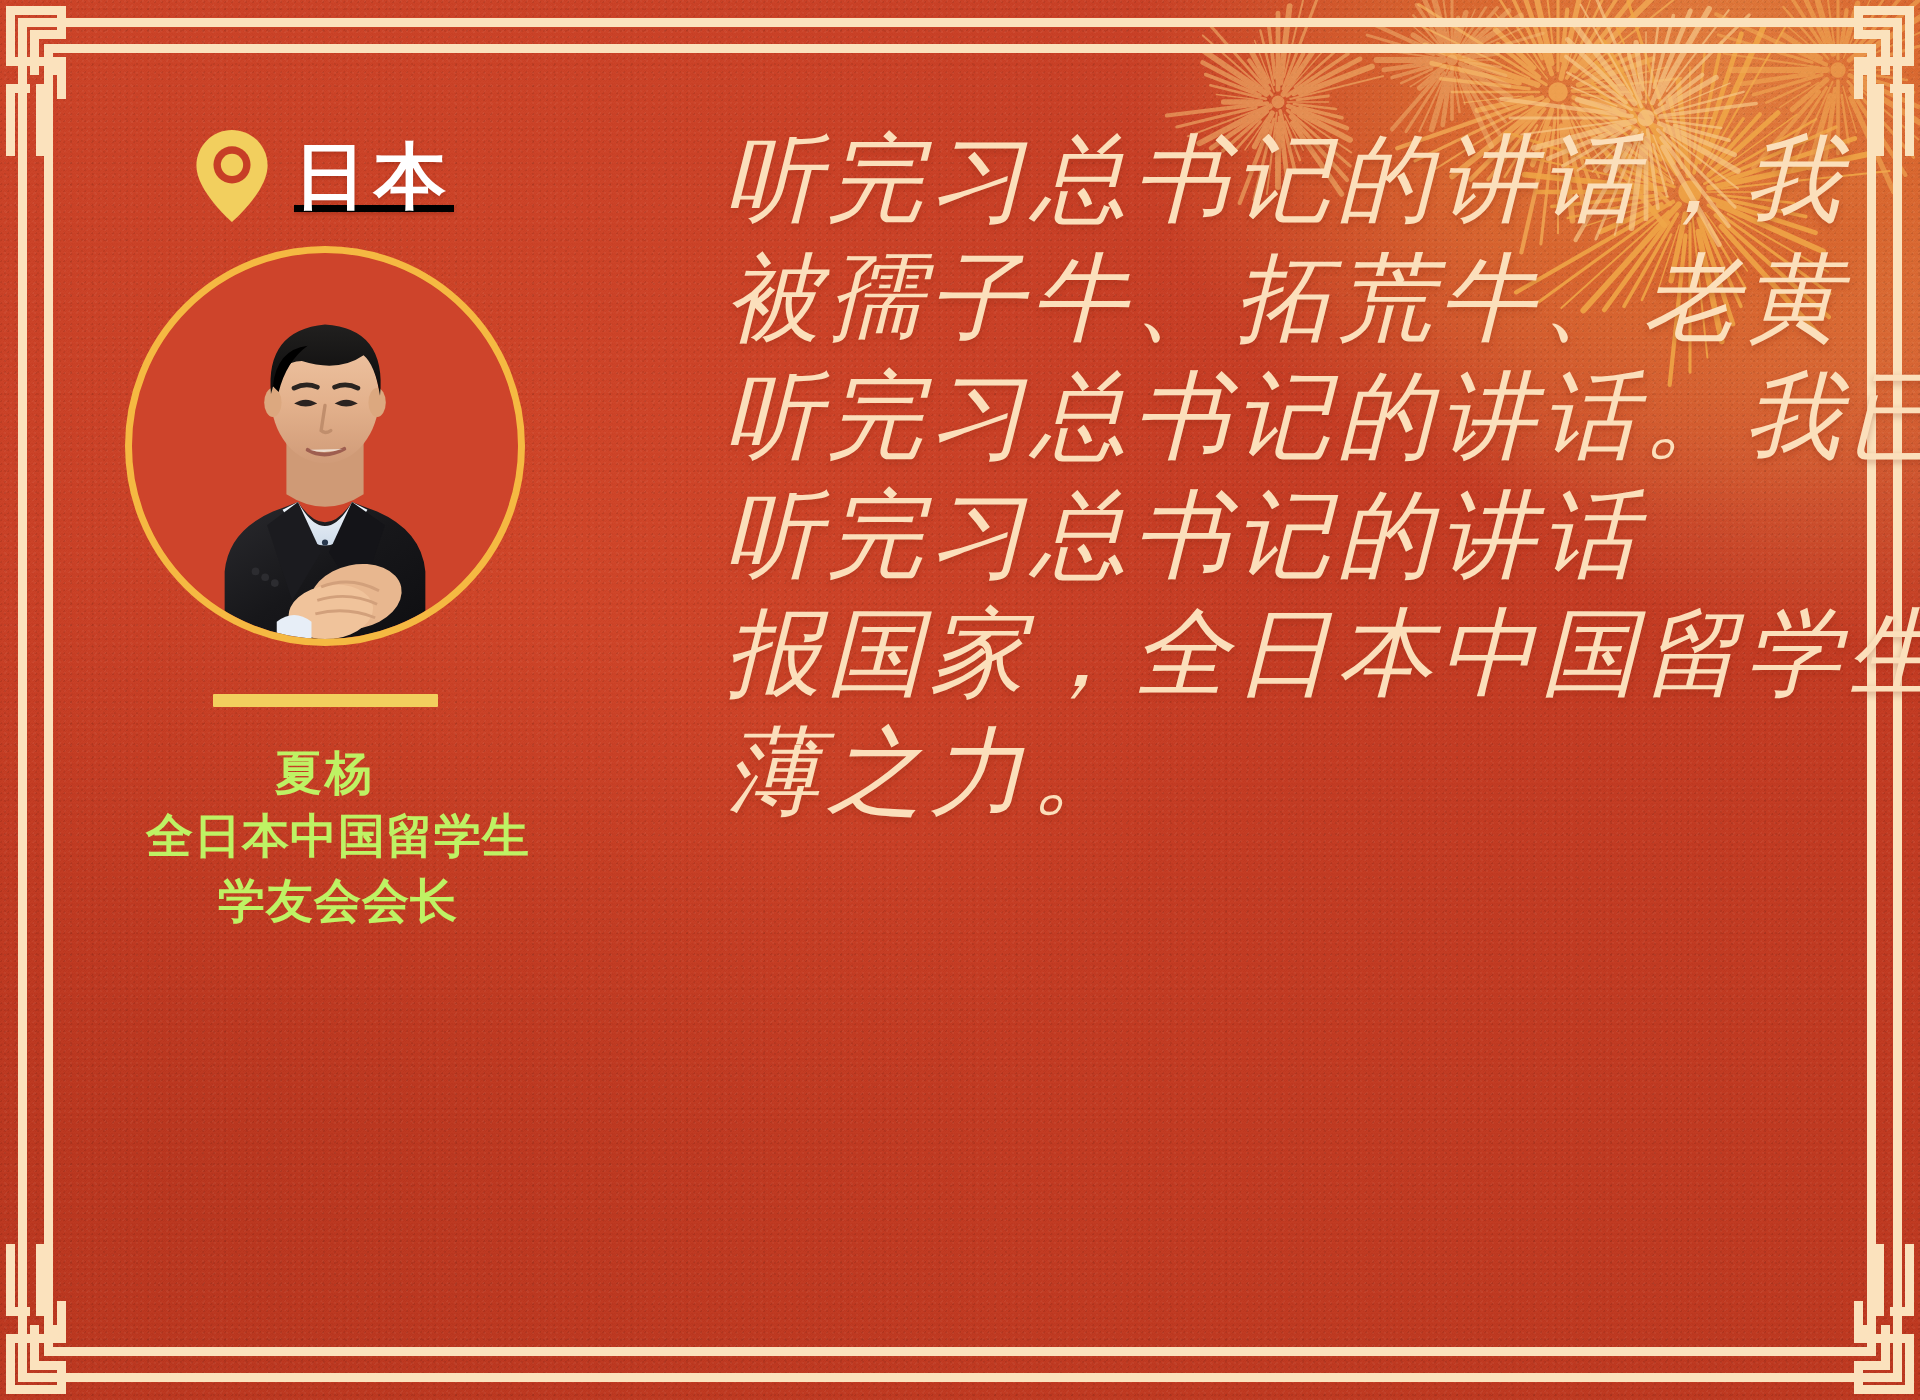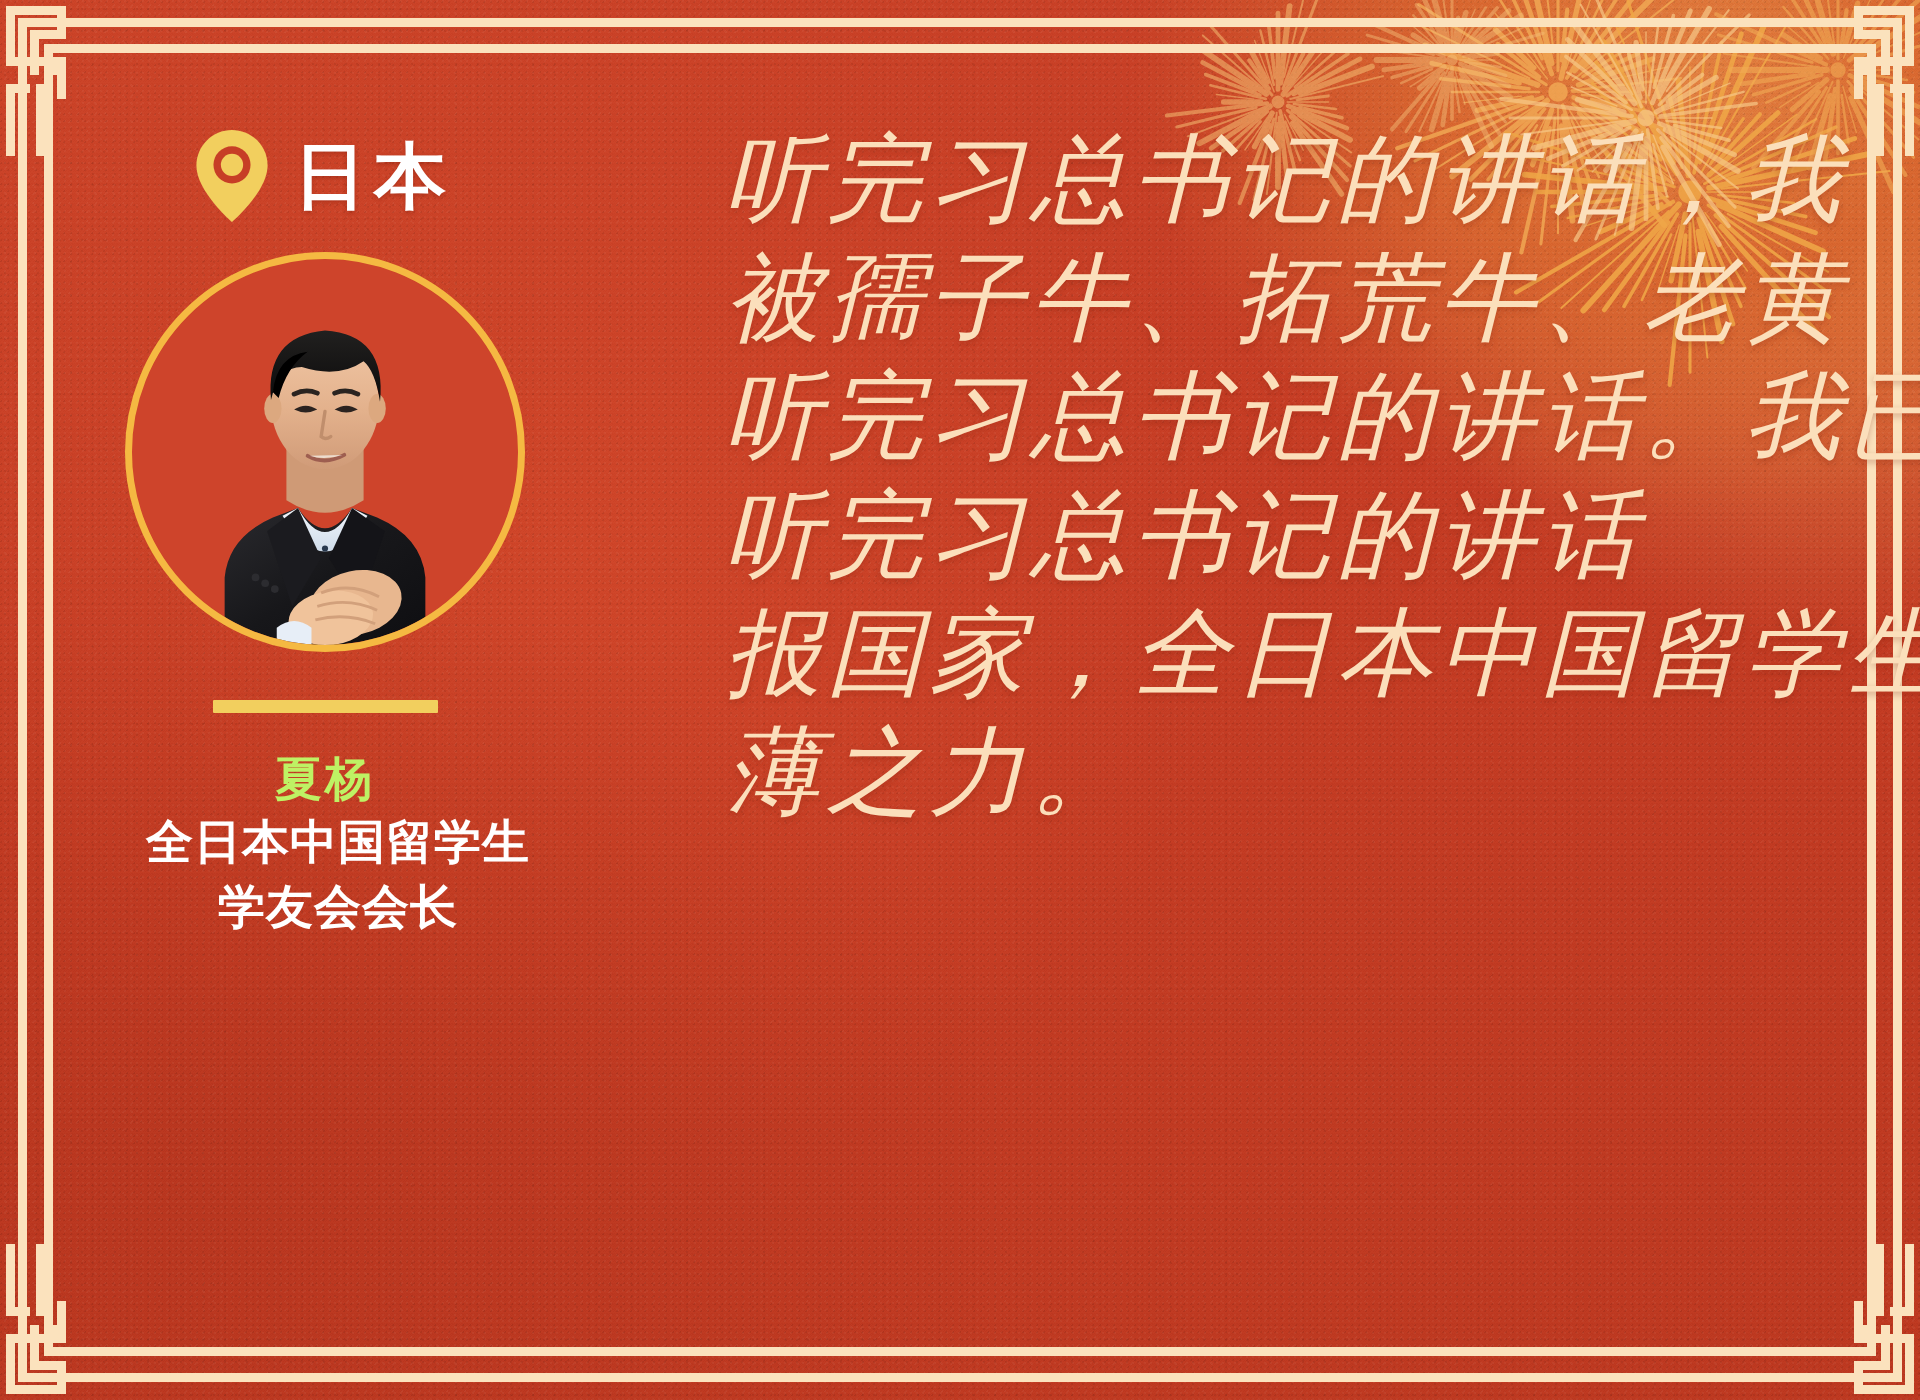--- a/index.html
+++ b/index.html
@@ -74,21 +74,22 @@
     left: 90px; top: 130px;
     width: 470px;
     display: flex;
     flex-direction: column;
     align-items: center;
   }
   .loc-row {
     display: flex;
     align-items: center;
     gap: 26px;
-    margin-bottom: 30px;
+    margin-bottom: 24px;
+    text-decoration: underline;
   }
   .pin-icon { width: 72px; height: 92px; display:block; }
   .country-label {
     color: #ffffff;
     font-size: 72px;
     font-weight: 700;
     letter-spacing: 8px;
     line-height: 1;
     text-shadow: 0 2px 4px rgba(120,25,10,0.35);
   }
@@ -125,21 +126,21 @@
   }
   .person-name {
     color: #bef264;
     font-size: 47px;
     font-weight: 700;
     letter-spacing: 3px;
     line-height: 1.35;
     text-align: center;
   }
   .person-title {
-    color: #ffffff;
+    color: #bef264;
     font-size: 47px;
     font-weight: 700;
     letter-spacing: 1px;
     line-height: 1.38;
     text-align: center;
     margin-left: 26px;
   }
 
   
   .quote {

